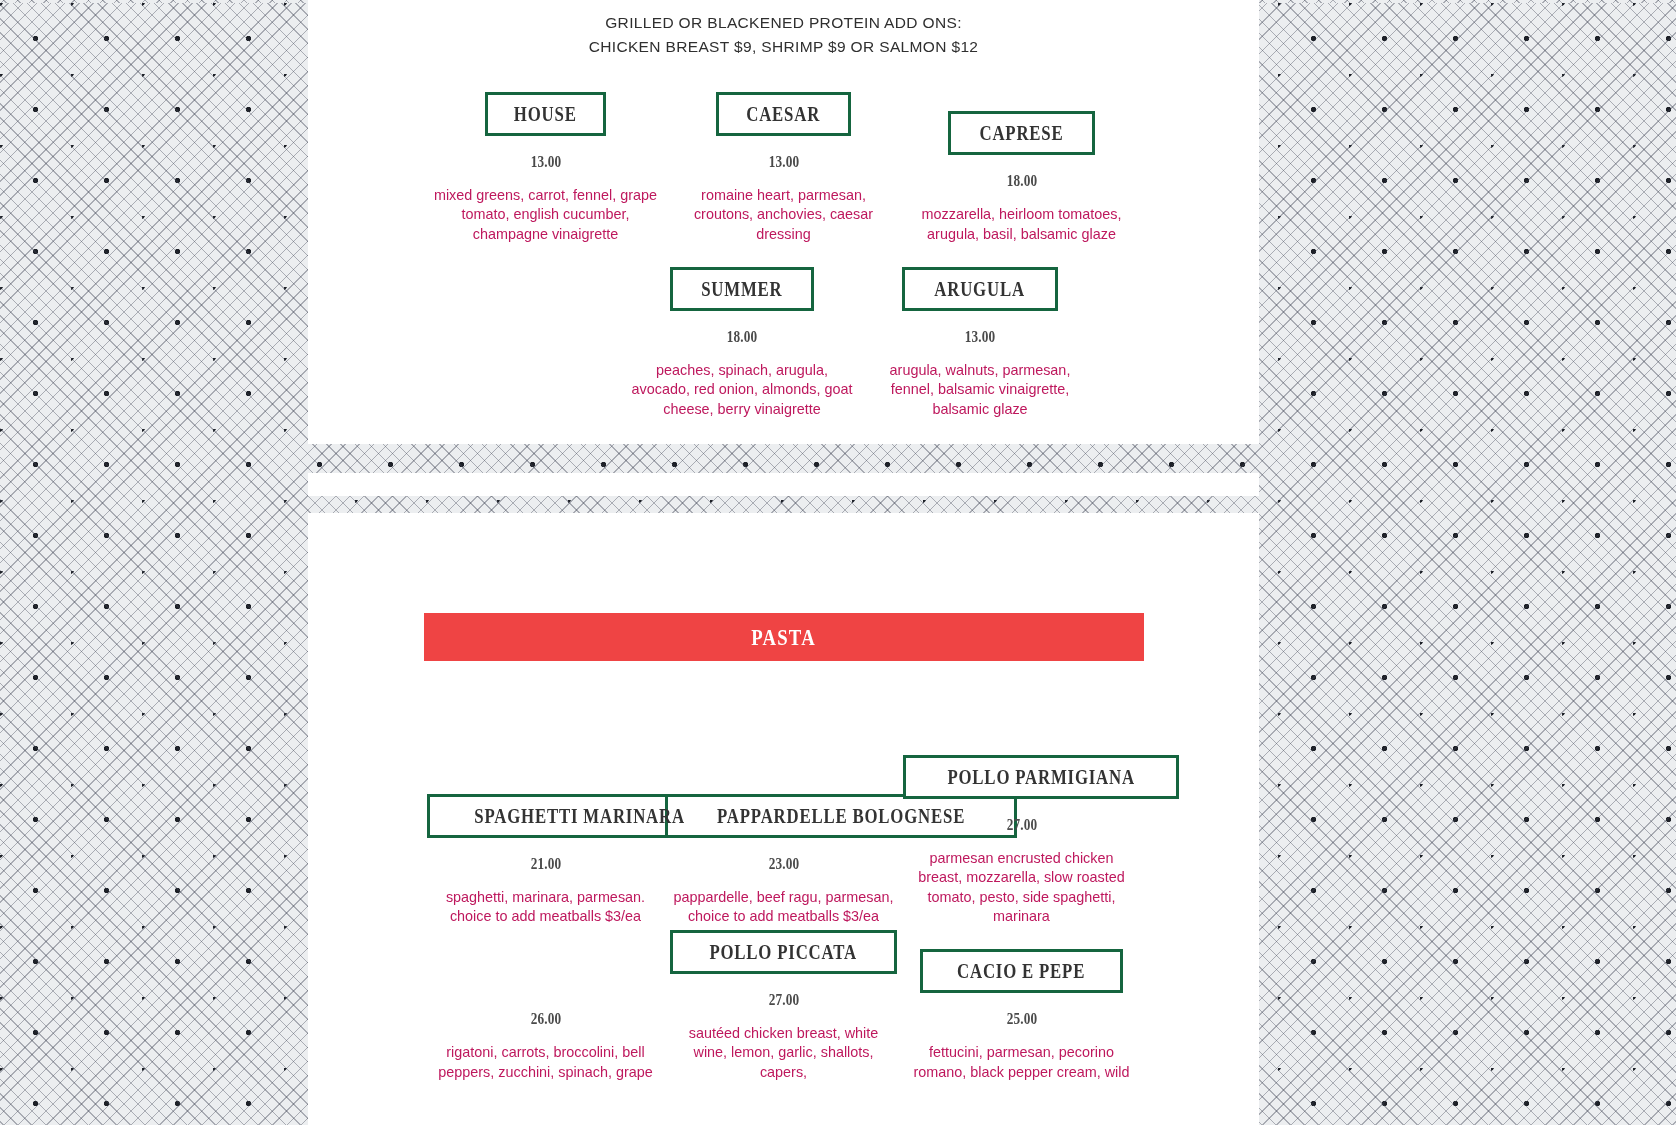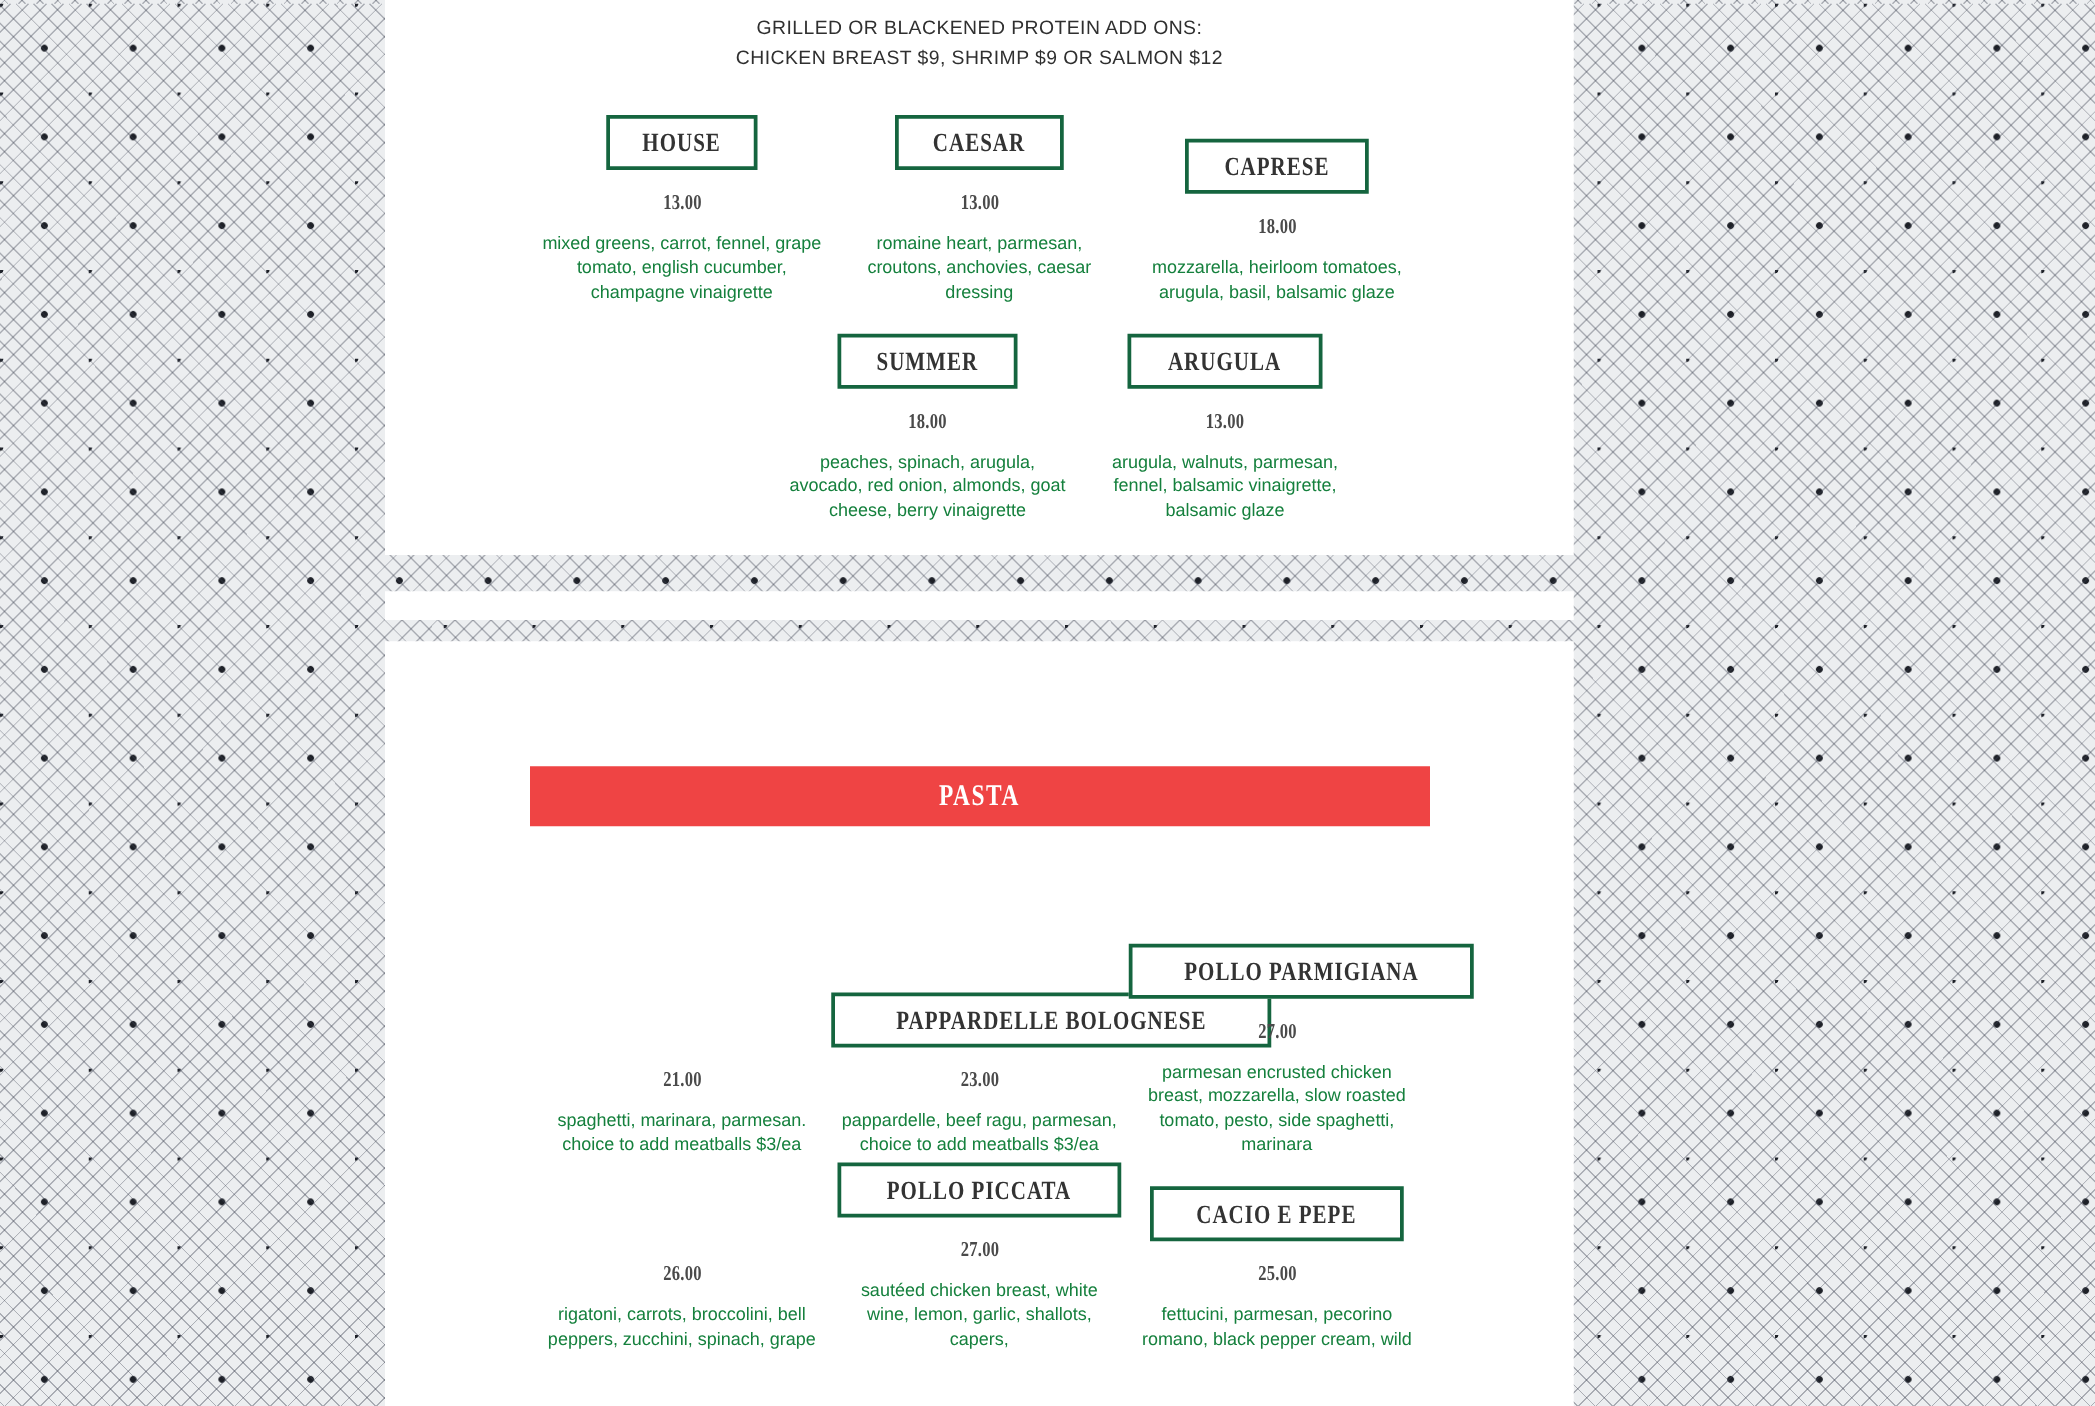--- a/index.html
+++ b/index.html
@@ -94,21 +94,21 @@
     color: #4a4a4a;
     letter-spacing: 0.2px;
     transform: scaleX(0.78);
   }
   .item-desc {
     margin-top: 14px;
     font-family: "Liberation Sans", sans-serif;
     font-stretch: condensed;
     font-size: 14.4px;
     line-height: 19.3px;
-    color: #15803d;
+    color: #be185d;
     padding: 0 6px;
   }
 
   
   .section-banner {
     position: absolute;
     left: 116px;
     top: 100px;
     width: 720px;
     height: 48px;
@@ -191,20 +191,23 @@
 
   <div class="card clip" id="pasta-card">
 
     <div class="section-banner">
       <span class="section-banner-title">PASTA</span>
     </div>
 
     <div class="row" style="position:absolute; left:0; width:951px; top:242px;">
 
       <div class="item">
+        <span class="item-name-box">
+          <span class="item-name">SPAGHETTI MARINARA</span>
+        </span>
         <div class="item-price">21.00</div>
         <div class="item-desc">spaghetti, marinara, parmesan. choice to add meatballs $3/ea</div>
       </div>
 
       <div class="item">
         <span class="item-name-box">
           <span class="item-name">PAPPARDELLE BOLOGNESE</span>
         </span>
         <div class="item-price">23.00</div>
         <div class="item-desc">pappardelle, beef ragu, parmesan, choice to add meatballs $3/ea</div>

